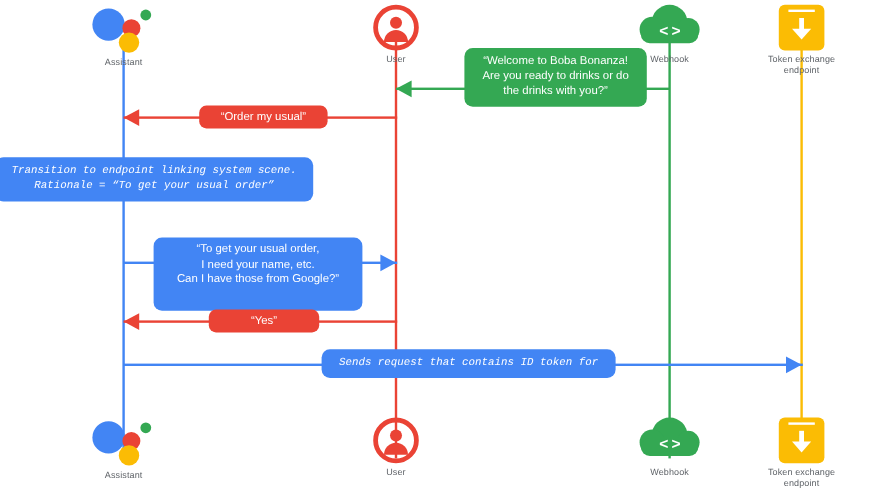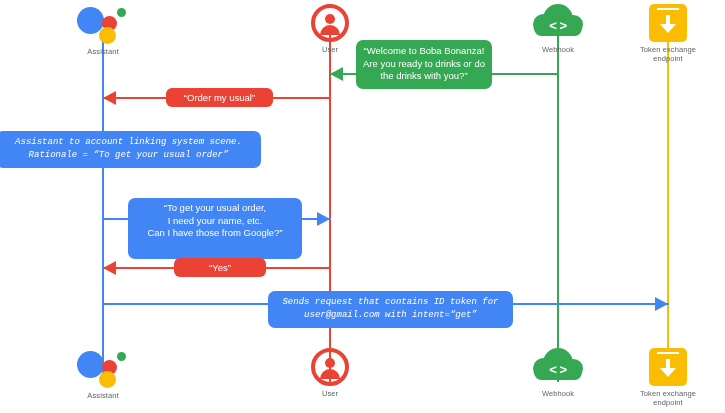--- a/index.html
+++ b/index.html
@@ -113,34 +113,34 @@
       <span class="token-bar"></span>
         <span class="token-arrow-stem"></span>
         <span class="token-arrow-head"></span>
     </div>
     <div class="actor-label">Token exchange</div>
     <div class="actor-label" style="margin-top:0;">endpoint</div>
   </div>
 
   <div class="line" style="left:330px;top:73px;width:228px;background:#34a853;"></div>
   <div class="arrow arrow-left" style="left:330px;top:67px;border-right:13px solid #34a853;"></div>
-  <div class="bubble bubble-green" style="left:356px;top:40px;width:136px;padding:5px 6px 6px;">
+  <div class="bubble bubble-green" style="left:387px;top:40px;width:152px;padding:5px 6px 6px;">
     <div style="font-size:9.5px;line-height:12.5px;" class="txt-sans">“Welcome to Boba Bonanza!</div>
     <div style="font-size:9.5px;line-height:12.5px;" class="txt-sans">Are you ready to drinks or do</div>
     <div style="font-size:9.5px;line-height:12.5px;" class="txt-sans">the drinks with you?”</div>
   </div>
 
   <div class="line" style="left:103px;top:97px;width:228px;background:#ea4335;"></div>
   <div class="arrow arrow-left" style="left:103px;top:91px;border-right:13px solid #ea4335;"></div>
   <div class="bubble bubble-red" style="left:166px;top:88px;width:107px;padding:4px 4px;">
     <div style="font-size:9.5px;line-height:11px;" class="txt-sans">“Order my usual”</div>
   </div>
 
   <div class="bubble bubble-blue" style="left:-4px;top:131px;width:265px;padding:5px 6px 6px;">
-    <div style="font-size:9px;line-height:13px;" class="txt-mono">Assistant to account linking system scene.</div>
+    <div style="font-size:9px;line-height:13px;" class="txt-mono">Transition to endpoint linking system scene.</div>
     <div style="font-size:9px;line-height:13px;" class="txt-mono">Rationale = “To get your usual order”</div>
   </div>
 
   <div class="line" style="left:103px;top:218px;width:228px;background:#4285f4;"></div>
   <div class="arrow arrow-right" style="left:317px;top:212px;border-left:13px solid #4285f4;"></div>
   <div class="bubble bubble-blue" style="left:128px;top:198px;width:174px;padding:4px 5px 19px;">
     <div style="font-size:9.5px;line-height:12.5px;" class="txt-sans">“To get your usual order,</div>
     <div style="font-size:9.5px;line-height:12.5px;" class="txt-sans">I need your name, etc.</div>
     <div style="font-size:9.5px;line-height:12.5px;" class="txt-sans">Can I have those from Google?”</div>
   </div>
@@ -148,21 +148,20 @@
   <div class="line" style="left:103px;top:267px;width:228px;background:#ea4335;"></div>
   <div class="arrow arrow-left" style="left:103px;top:261px;border-right:13px solid #ea4335;"></div>
   <div class="bubble bubble-red" style="left:174px;top:258px;width:92px;padding:4px 4px;">
     <div style="font-size:9.5px;line-height:11px;" class="txt-sans">“Yes”</div>
   </div>
 
   <div class="line" style="left:103px;top:303px;width:566px;background:#4285f4;"></div>
   <div class="arrow arrow-right" style="left:655px;top:297px;border-left:13px solid #4285f4;"></div>
   <div class="bubble bubble-blue" style="left:268px;top:291px;width:245px;padding:5px 6px 6px;">
     <div style="font-size:9px;line-height:13px;" class="txt-mono">Sends request that contains ID token for</div>
-    <div style="font-size:9px;line-height:13px;" class="txt-mono">user@gmail.com with intent=“get”</div>
   </div>
 
   <div class="actor" style="left:43px;top:348px;">
     <div class="assistant-logo">
       <span class="dot dot-blue"></span>
       <span class="dot dot-red"></span>
       <span class="dot dot-green"></span>
       <span class="dot dot-yellow"></span>
     </div>
     <div class="actor-label">Assistant</div>

